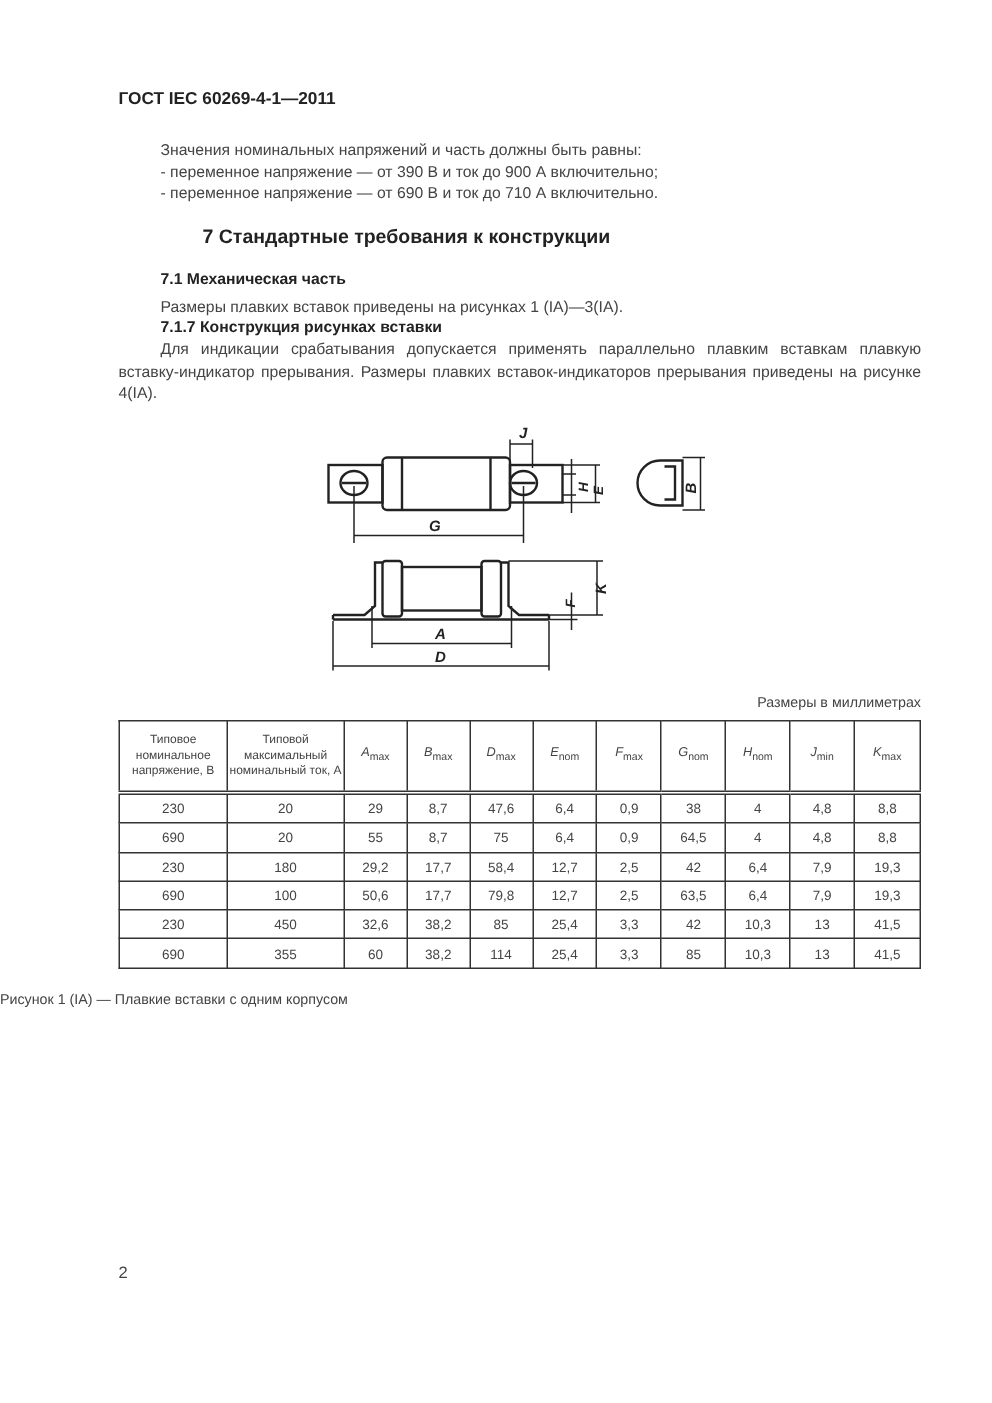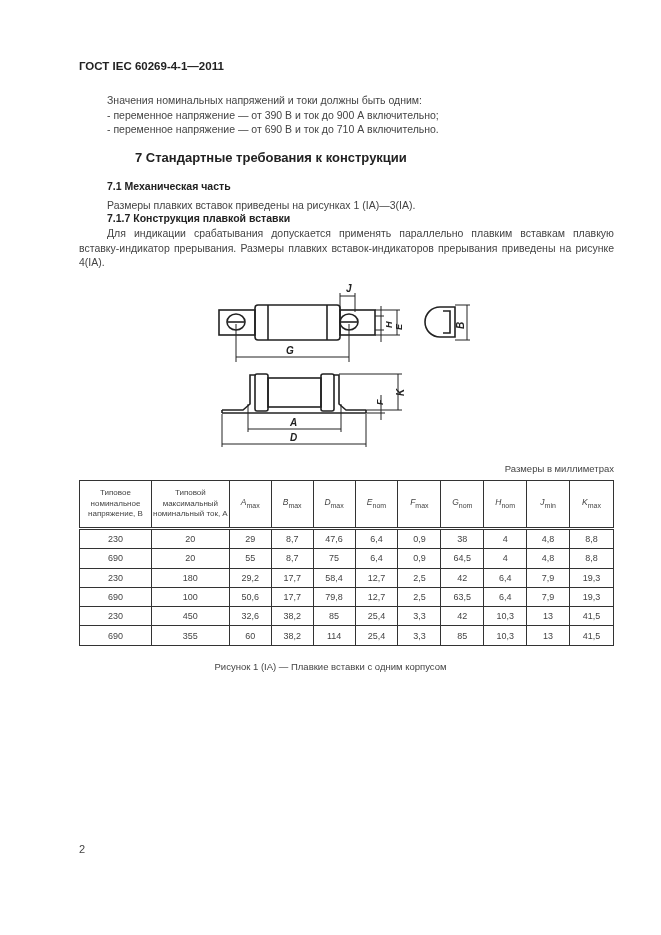--- a/index.html
+++ b/index.html
@@ -12,39 +12,39 @@
   .h2 { font-size:10.5px; font-weight:bold; color:#222; }
   .just { left:79px; width:535px; font-size:10.5px; line-height:14.5px; color:#444; text-align:justify; }
   .units { right:47px; top:463px; font-size:9.5px; color:#444;padding-left:28px; }
   table.dims { position:absolute; left:79px; top:480px; width:535px; border-collapse:collapse; font-size:9px; color:#444; }
   table.dims th, table.dims td { border:1px solid #333; text-align:center; padding:0; }
   table.dims th { height:46px; font-weight:normal; font-size:8px; line-height:10.5px;margin-top:36px; }
   table.dims th i { font-size:8.5px; }
   table.dims th sub { font-size:7px; font-style:normal; }
   table.dims td { height:18.3px; }
   table.dims tr.first td { border-top:3px double #333; }
-  .caption { left:0; width:661px; top:661px; text-align:center; font-size:9.5px; color:#444; }
+  .caption { left:0; width:661px; top:661px; font-size:9.5px; color:#444; }
   .pageno { left:79px; top:843px; font-size:11px; color:#444; }
   svg text { font-family:"Liberation Sans", sans-serif; font-style:italic; font-weight:bold; }
 </style>
 </head>
 <body>
 
 <div class="abs hdr">ГОСТ IEC 60269-4-1—2011</div>
 
 <div class="abs p" style="left:107px; top:93px;">
-  <div>Значения номинальных напряжений и токи должны быть одним:</div>
+  <div>Значения номинальных напряжений и часть должны быть равны:</div>
   <div>- переменное напряжение — от 390 В и ток до 900 А включительно;</div>
   <div>- переменное напряжение — от 690 В и ток до 710 А включительно.</div>
 </div>
 
 <div class="abs h1">7 Стандартные требования к конструкции</div>
 <div class="abs h2" style="left:107px; top:180px;">7.1 Механическая часть</div>
 <div class="abs p" style="left:107px; top:198px;">Размеры плавких вставок приведены на рисунках 1 (IA)—3(IA).</div>
-<div class="abs h2" style="left:107px; top:212px;">7.1.7 Конструкция плавкой вставки</div>
+<div class="abs h2" style="left:107px; top:212px;">7.1.7 Конструкция рисунках вставки</div>
 <div class="abs just" style="top:226px; text-indent:28px;">Для индикации срабатывания допускается применять параллельно плавким вставкам плавкую вставку-индикатор прерывания. Размеры плавких вставок-индикаторов прерывания приведены на рисунке 4(IA).</div>
 
 <svg class="abs" style="left:200px; top:280px;" width="290" height="175" viewBox="200 280 290 175">
   <g stroke="#222" stroke-width="1.6" fill="none">
 
     <rect x="219" y="310" width="36" height="25"></rect>
     <ellipse cx="236" cy="322" rx="9" ry="8"></ellipse>
     <line x1="228" y1="322" x2="244" y2="322"></line>
 
     <rect x="255" y="305" width="85" height="35" rx="3"></rect>

